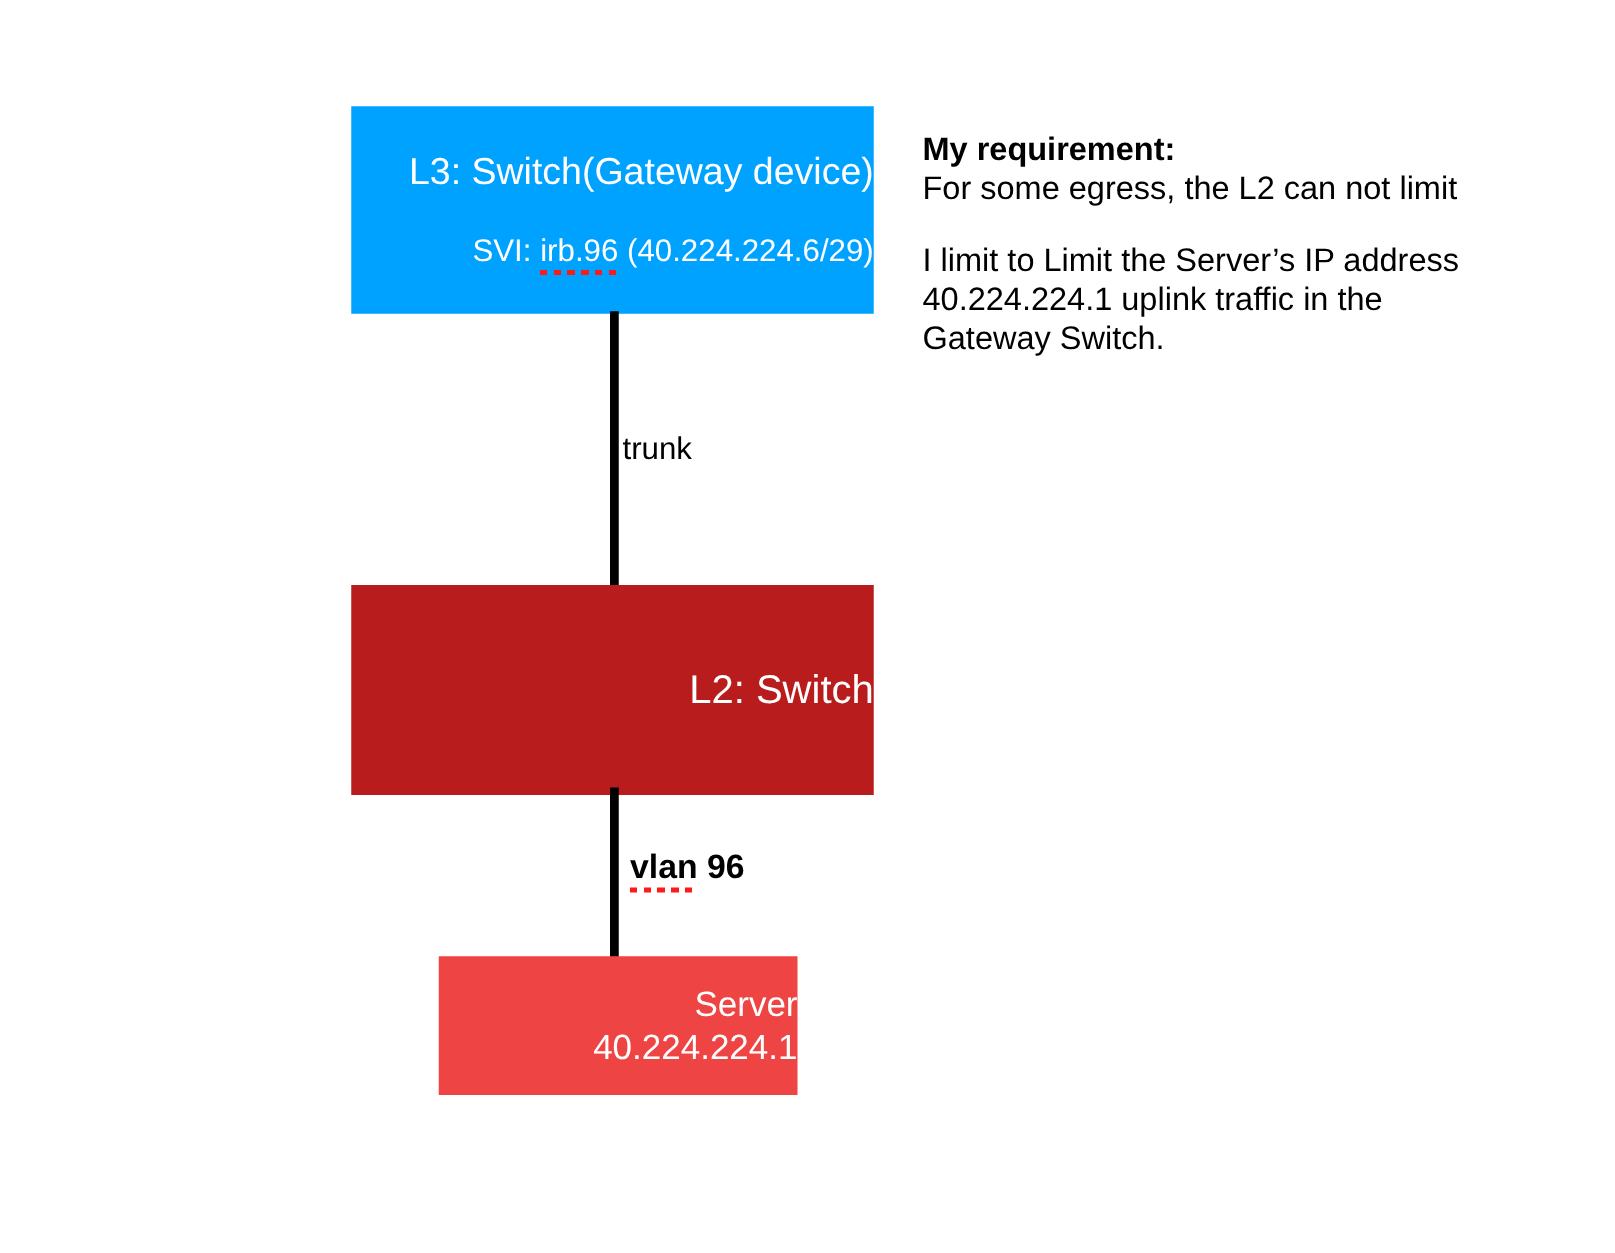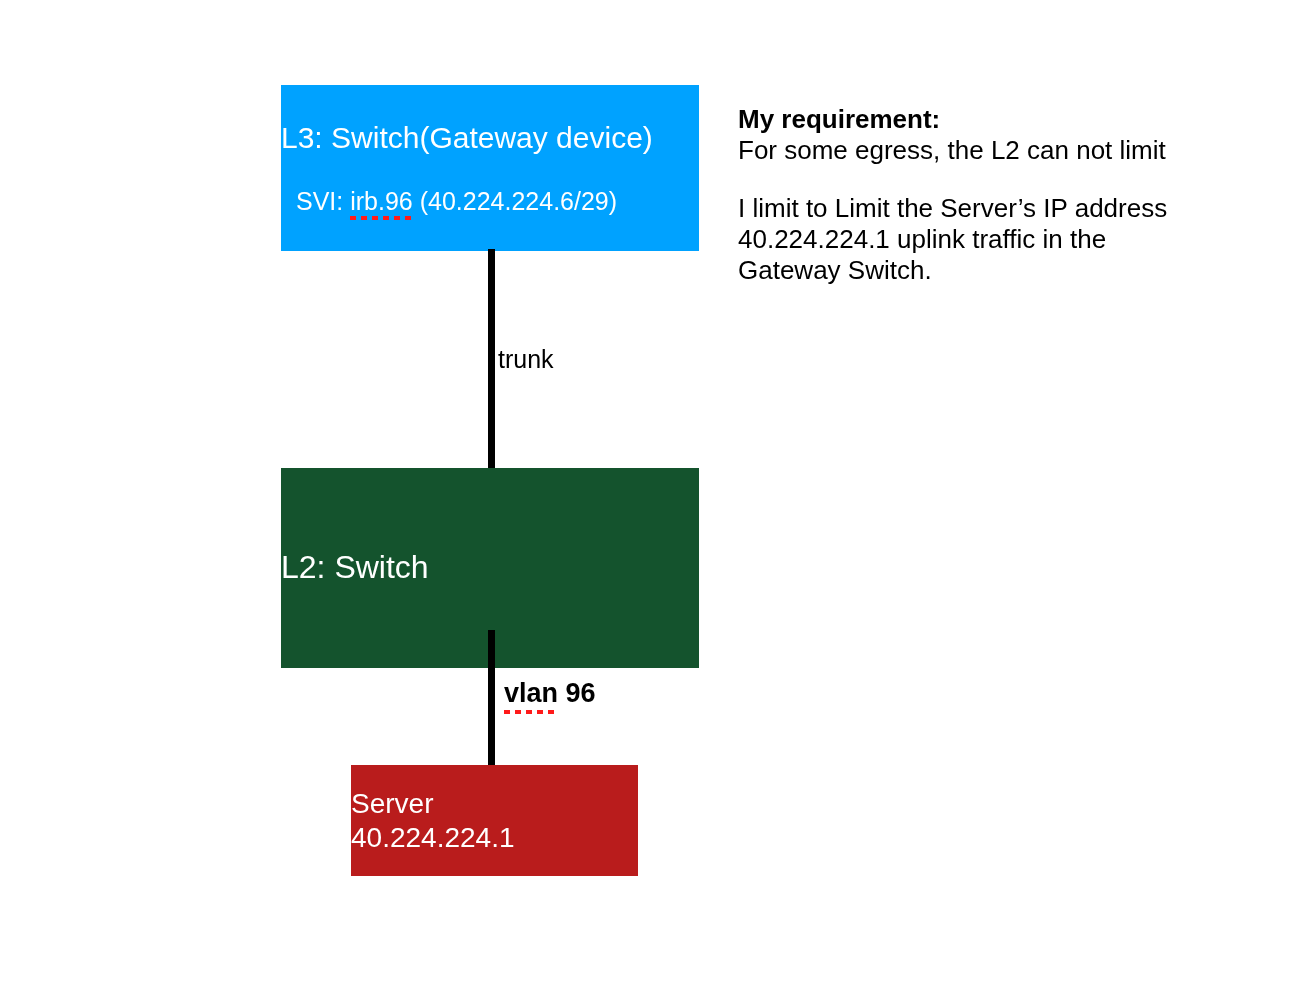--- a/index.html
+++ b/index.html
@@ -18,21 +18,21 @@
     width: 1292px;
     height: 1002px;
   }
 
   
   .node {
     position: absolute;
     box-sizing: border-box;
     display: flex;
     flex-direction: column;
-    align-items: flex-start;
+    align-items: flex-end;
     justify-content: center;
     color: #ffffff;
     text-align: center;
     line-height: 1.18;
   }
 
   #node-l3 {
     left: 281px;
     top: 85px;
     width: 418px;
@@ -45,33 +45,33 @@
   }
   #node-l3 .node-sub {
     font-size: 25px;
     margin-left: 15px;
   }
 
   #node-l2 {
     left: 281px;
     top: 468px;
     width: 418px;
-    height: 200px;
-    background: #14532d;
+    height: 168px;
+    background: #b91c1c;
   }
   #node-l2 .node-title {
     font-size: 32px;
   }
 
   #node-server {
     left: 351px;
     top: 765px;
     width: 287px;
     height: 111px;
-    background: #b91c1c;
+    background: #ef4444;
   }
   #node-server .node-title {
     font-size: 28px;
   }
   #node-server .node-sub {
     font-size: 28px;
   }
 
   
   .link {

